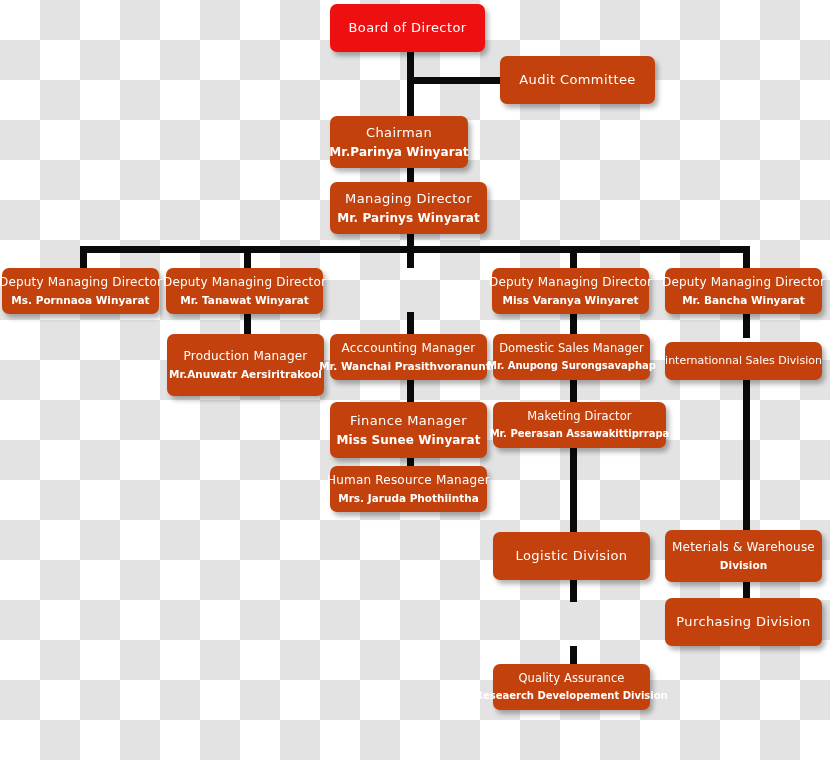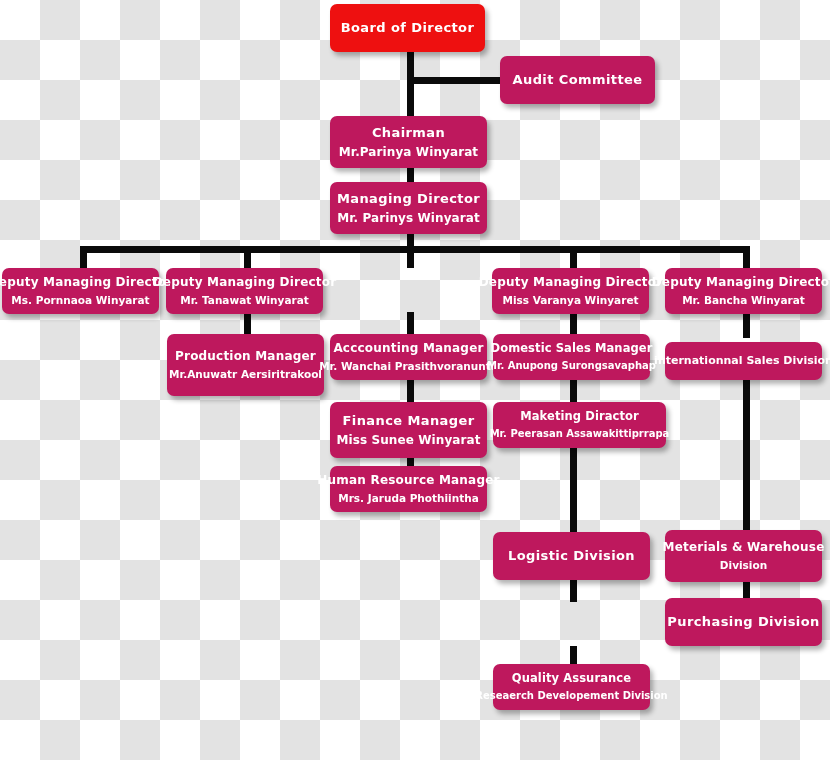--- a/index.html
+++ b/index.html
@@ -25,29 +25,29 @@
   .node{
     position:absolute;
     box-sizing:border-box;
     border-radius:7px;
     display:flex;
     flex-direction:column;
     align-items:center;
     justify-content:center;
     text-align:center;
     color:#ffffff;
-    background:#be185d;
+    background:#c2410c;
     box-shadow:3px 4px 5px rgba(0,0,0,.30);
     padding:2px 4px;
     z-index:4;
     line-height:1.18;
   }
   .node.root{background:#ee1010;}
   .node .l1{
-    font-weight:bold;
+    font-weight:normal;
     font-size:13px;
     letter-spacing:.4px;
     white-space:nowrap;
   }
   .node .l2{
     font-weight:bold;
     font-size:12px;
     letter-spacing:.1px;
     margin-top:5px;
     white-space:nowrap;
@@ -96,21 +96,21 @@
   <div class="ln vl" style="left:743px;top:582px;height:22px;"></div>
 
   <div class="node root" style="left:330px;top:4px;width:155px;height:48px;">
     <span class="l1">Board of Director</span>
   </div>
 
   <div class="node" style="left:500px;top:56px;width:155px;height:48px;">
     <span class="l1">Audit Committee</span>
   </div>
 
-  <div class="node two" style="left:330px;top:116px;width:157px;height:52px;">
+  <div class="node two" style="left:330px;top:116px;width:138px;height:52px;">
     <span class="l1">Chairman</span>
     <span class="l2">Mr.Parinya Winyarat</span>
   </div>
 
   <div class="node two" style="left:330px;top:182px;width:157px;height:52px;">
     <span class="l1">Managing Director</span>
     <span class="l2">Mr. Parinys Winyarat</span>
   </div>
 
   <div class="node two sm" style="left:2px;top:268px;width:157px;height:46px;">

